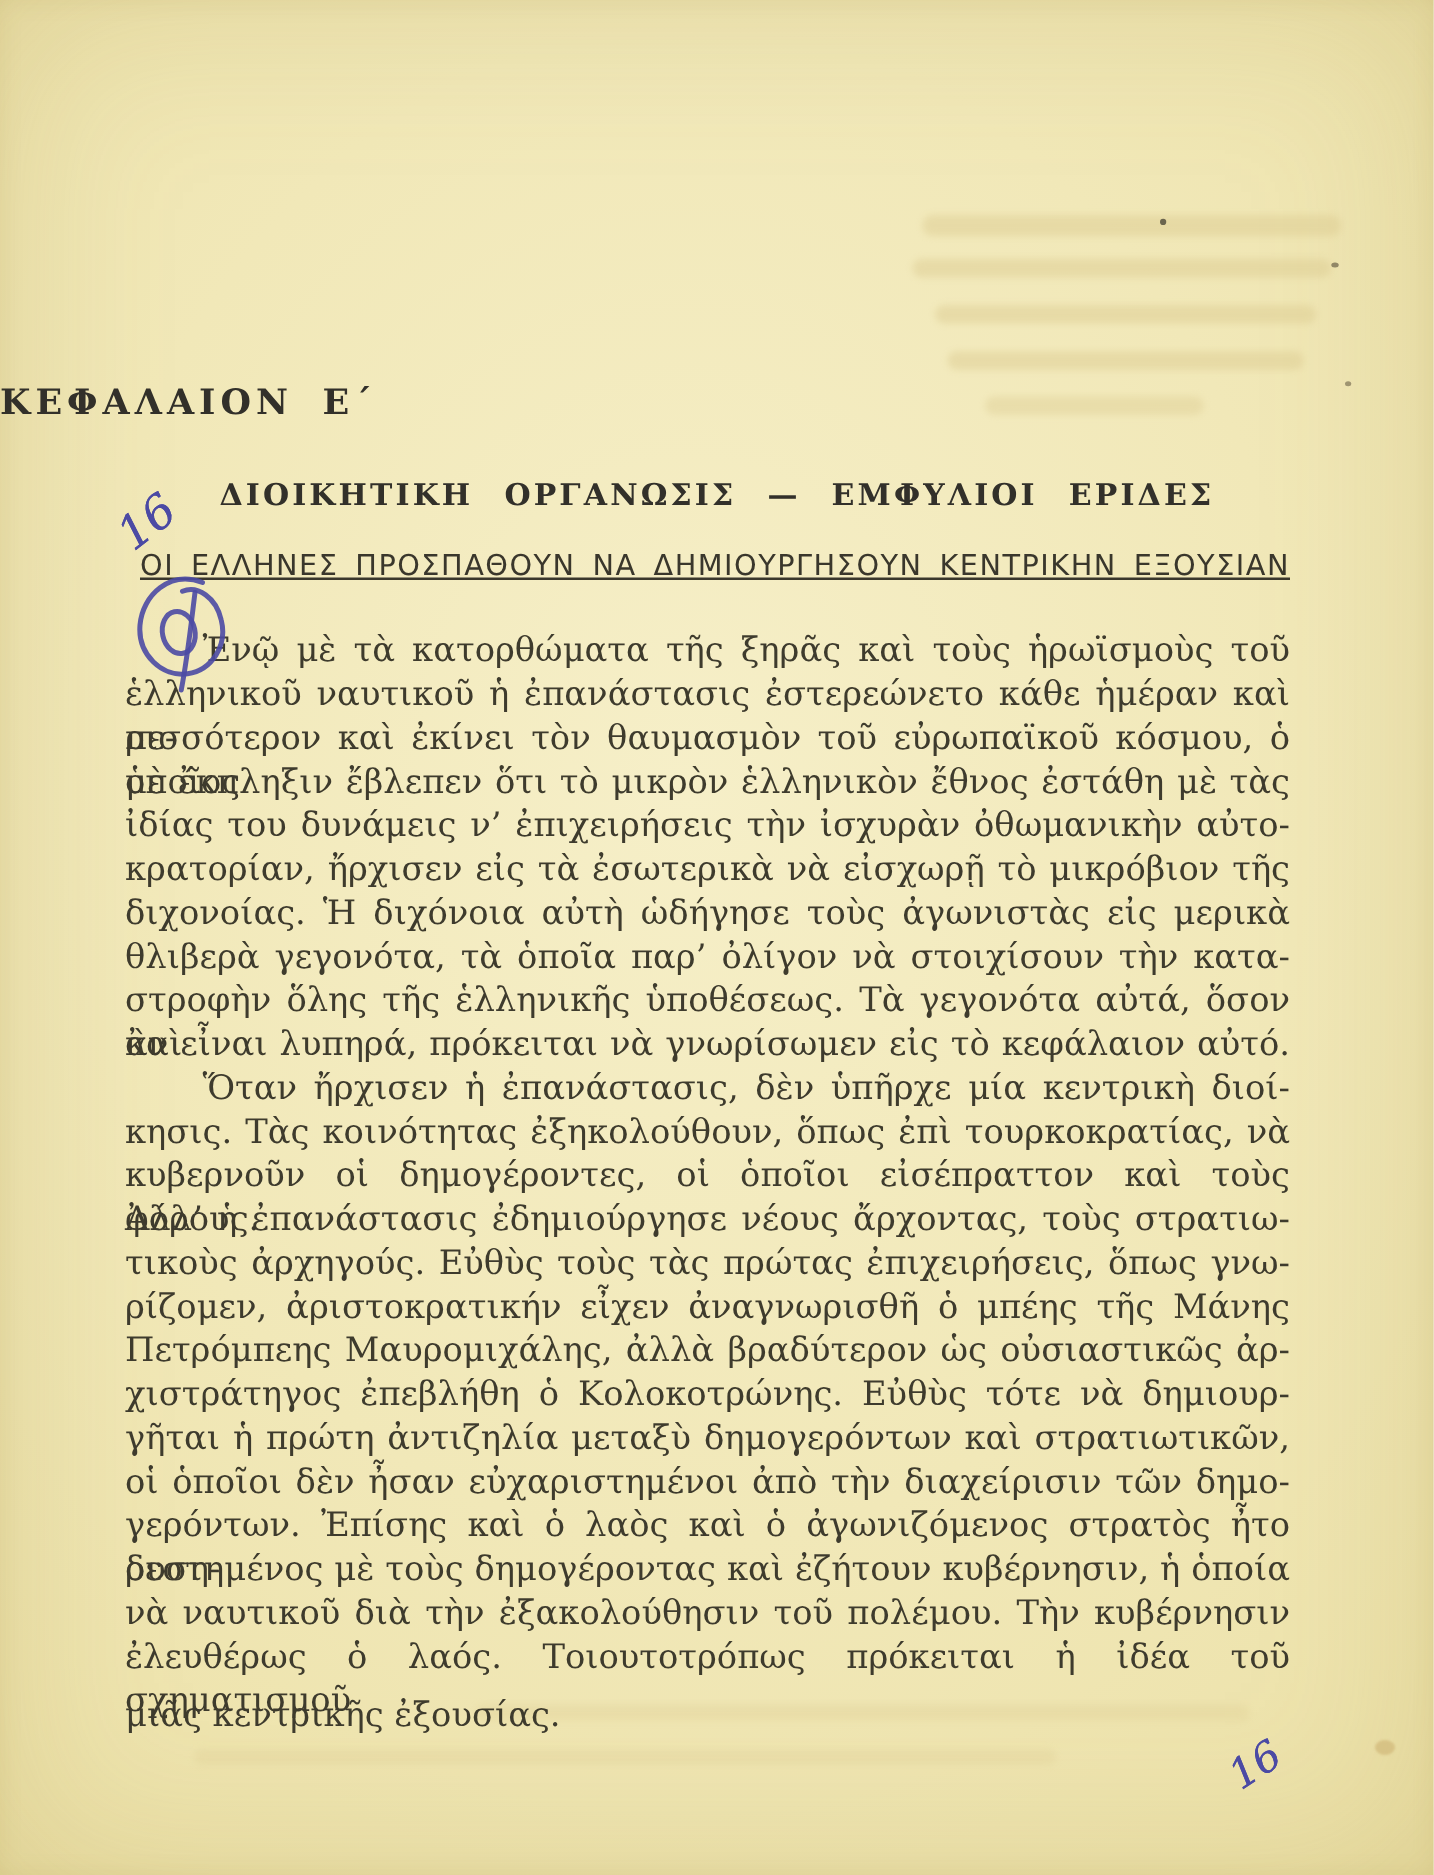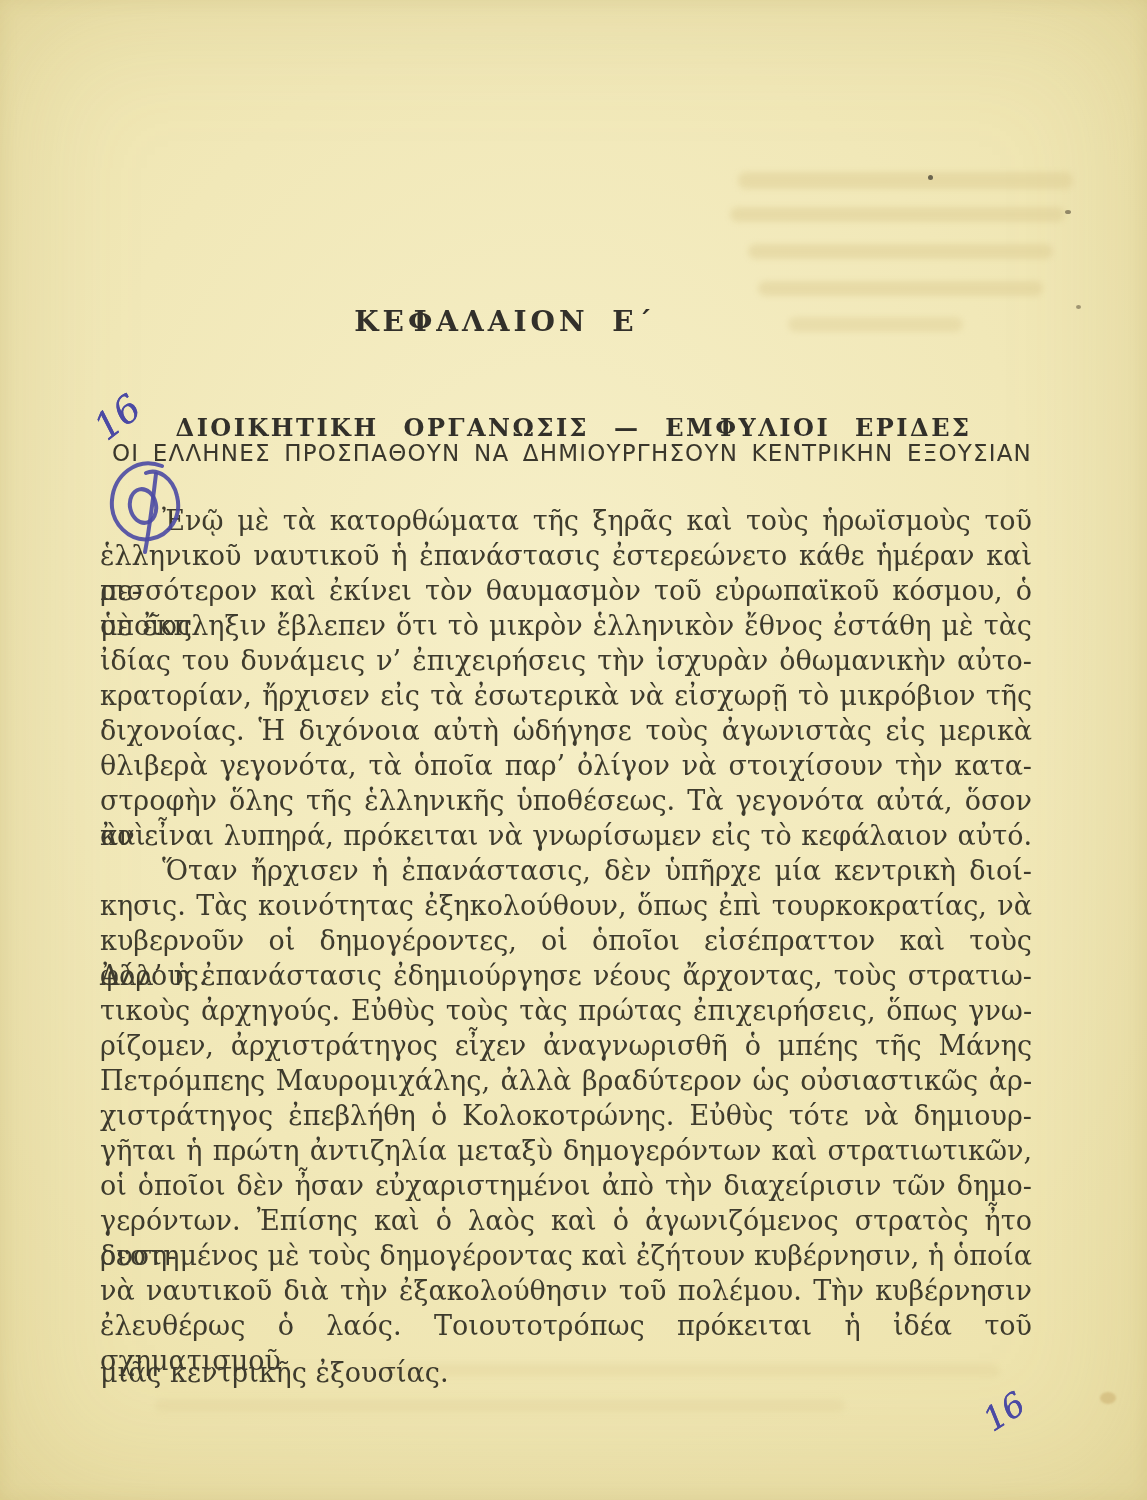--- a/index.html
+++ b/index.html
@@ -12,35 +12,36 @@
     font-family:"DejaVu Serif","DejaVu Sans",serif;
   }
   .page{
     position:relative;width:1147px;height:1500px;
     background:
       radial-gradient(ellipse 900px 1100px at 48% 42%, var(--paper-light) 0%, var(--paper) 55%, #ece1a8 100%);
     box-shadow:inset 0 0 140px rgba(170,145,70,.22), inset 0 0 18px rgba(170,145,70,.15);
   }
   .chapter-title{
     position:absolute;top:305px;left:0;width:1010px;
-    text-align:center;font-size:28px;font-weight:bold;color:var(--head-ink);
+    text-align:left;font-size:28px;font-weight:bold;color:var(--head-ink);
     letter-spacing:4px;word-spacing:10px;
   }
   .subtitle{
     position:absolute;top:381px;left:0;width:1147px;
     text-align:center;font-size:24px;font-weight:bold;color:var(--head-ink);
-    letter-spacing:2.5px;word-spacing:14px;margin-top:32px;
+    letter-spacing:2.5px;word-spacing:14px;
   }
   .section-heading{
     position:absolute;top:440px;left:112px;width:920px;
     font-family:"DejaVu Sans","Liberation Sans",sans-serif;
     font-size:23px;font-weight:normal;color:#3a372c;
     letter-spacing:1.2px;
     text-align:justify;text-align-last:justify;
     white-space:normal;
+    text-decoration:underline;
   }
   .body-text{
     position:absolute;top:503px;left:100px;width:932px;
     font-size:27px;line-height:35px;color:var(--ink);
   }
   .line{text-align:justify;text-align-last:justify;height:35px;overflow:visible;}
   .line.indent{padding-left:62px;}
   .line.last{text-align-last:left;margin-top:12px;}
   
   .hand{
@@ -89,21 +90,21 @@
         <div class="line">θλιβερὰ γεγονότα, τὰ ὁποῖα παρ’ ὀλίγον νὰ στοιχίσουν τὴν κατα-</div>
         <div class="line">στροφὴν ὅλης τῆς ἑλληνικῆς ὑποθέσεως. Τὰ γεγονότα αὐτά, ὅσον καὶ</div>
         <div class="line">ἂν εἶναι λυπηρά, πρόκειται νὰ γνωρίσωμεν εἰς τὸ κεφάλαιον αὐτό.</div>
       </div>
     <div>
         <div class="line indent">Ὅταν ἤρχισεν ἡ ἐπανάστασις, δὲν ὑπῆρχε μία κεντρικὴ διοί-</div>
         <div class="line">κησις. Τὰς κοινότητας ἐξηκολούθουν, ὅπως ἐπὶ τουρκοκρατίας, νὰ</div>
         <div class="line">κυβερνοῦν οἱ δημογέροντες, οἱ ὁποῖοι εἰσέπραττον καὶ τοὺς φόρους.</div>
         <div class="line">Ἀλλ’ ἡ ἐπανάστασις ἐδημιούργησε νέους ἄρχοντας, τοὺς στρατιω-</div>
         <div class="line">τικοὺς ἀρχηγούς. Εὐθὺς τοὺς τὰς πρώτας ἐπιχειρήσεις, ὅπως γνω-</div>
-        <div class="line">ρίζομεν, ἀρχιστράτηγος εἶχεν ἀναγνωρισθῆ ὁ μπέης τῆς Μάνης</div>
+        <div class="line">ρίζομεν, ἀριστοκρατικήν εἶχεν ἀναγνωρισθῆ ὁ μπέης τῆς Μάνης</div>
         <div class="line">Πετρόμπεης Μαυρομιχάλης, ἀλλὰ βραδύτερον ὡς οὐσιαστικῶς ἀρ-</div>
         <div class="line">χιστράτηγος ἐπεβλήθη ὁ Κολοκοτρώνης. Εὐθὺς τότε νὰ δημιουρ-</div>
         <div class="line">γῆται ἡ πρώτη ἀντιζηλία μεταξὺ δημογερόντων καὶ στρατιωτικῶν,</div>
         <div class="line">οἱ ὁποῖοι δὲν ἦσαν εὐχαριστημένοι ἀπὸ τὴν διαχείρισιν τῶν δημο-</div>
         <div class="line">γερόντων. Ἐπίσης καὶ ὁ λαὸς καὶ ὁ ἀγωνιζόμενος στρατὸς ἦτο δυση-</div>
         <div class="line">ρεστημένος μὲ τοὺς δημογέροντας καὶ ἐζήτουν κυβέρνησιν, ἡ ὁποία</div>
         <div class="line">νὰ ναυτικοῦ διὰ τὴν ἐξακολούθησιν τοῦ πολέμου. Τὴν κυβέρνησιν</div>
         <div class="line">ἐλευθέρως ὁ λαός. Τοιουτοτρόπως πρόκειται ἡ ἰδέα τοῦ σχηματισμοῦ</div>
         <div class="line last">μιᾶς κεντρικῆς ἐξουσίας.</div>
       </div>

